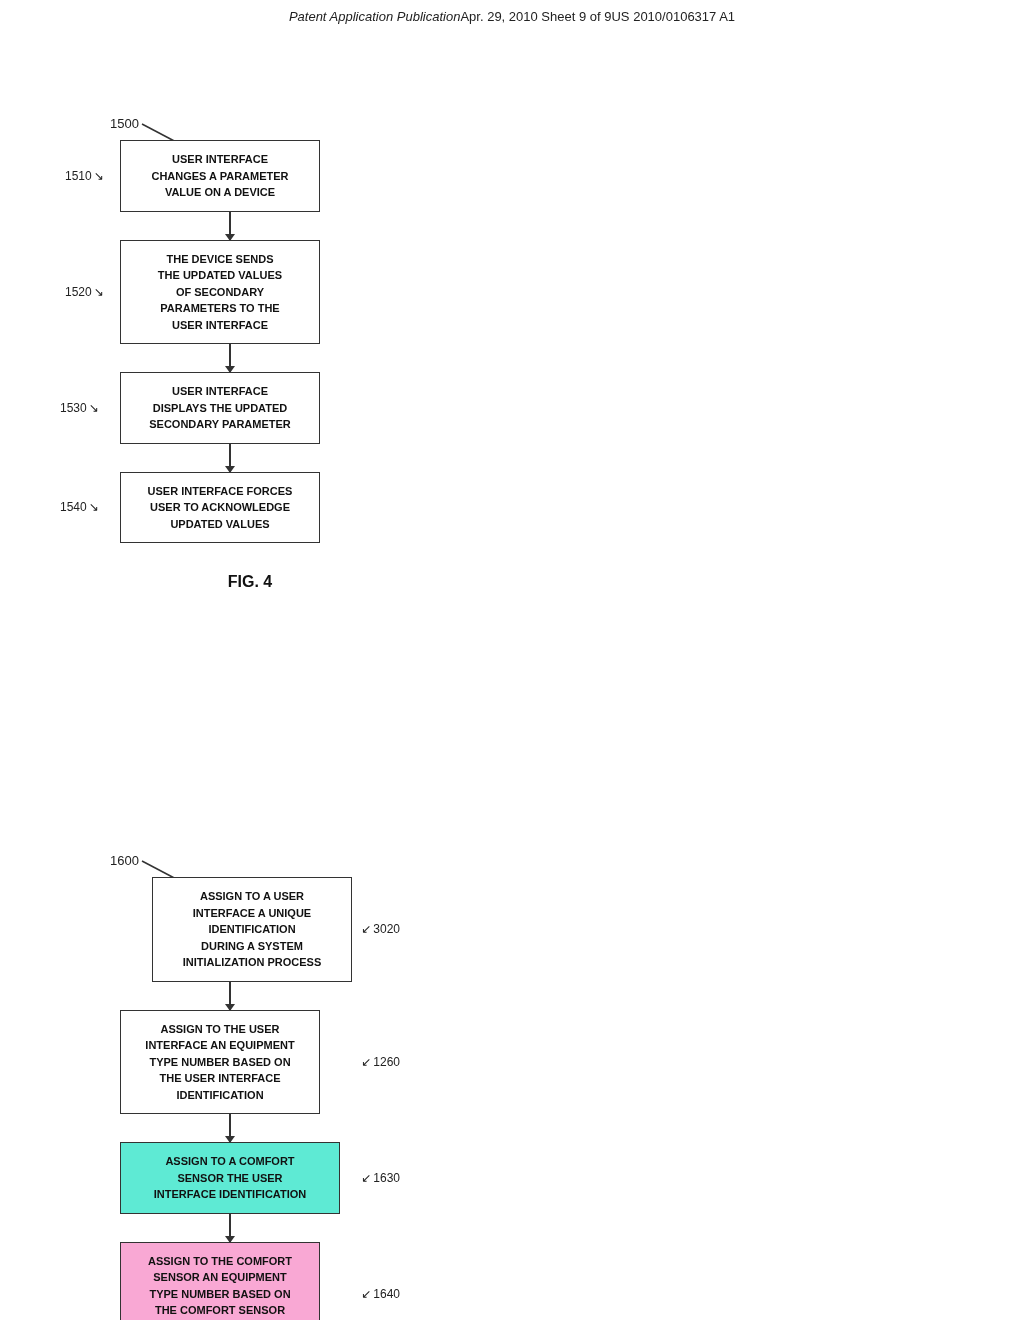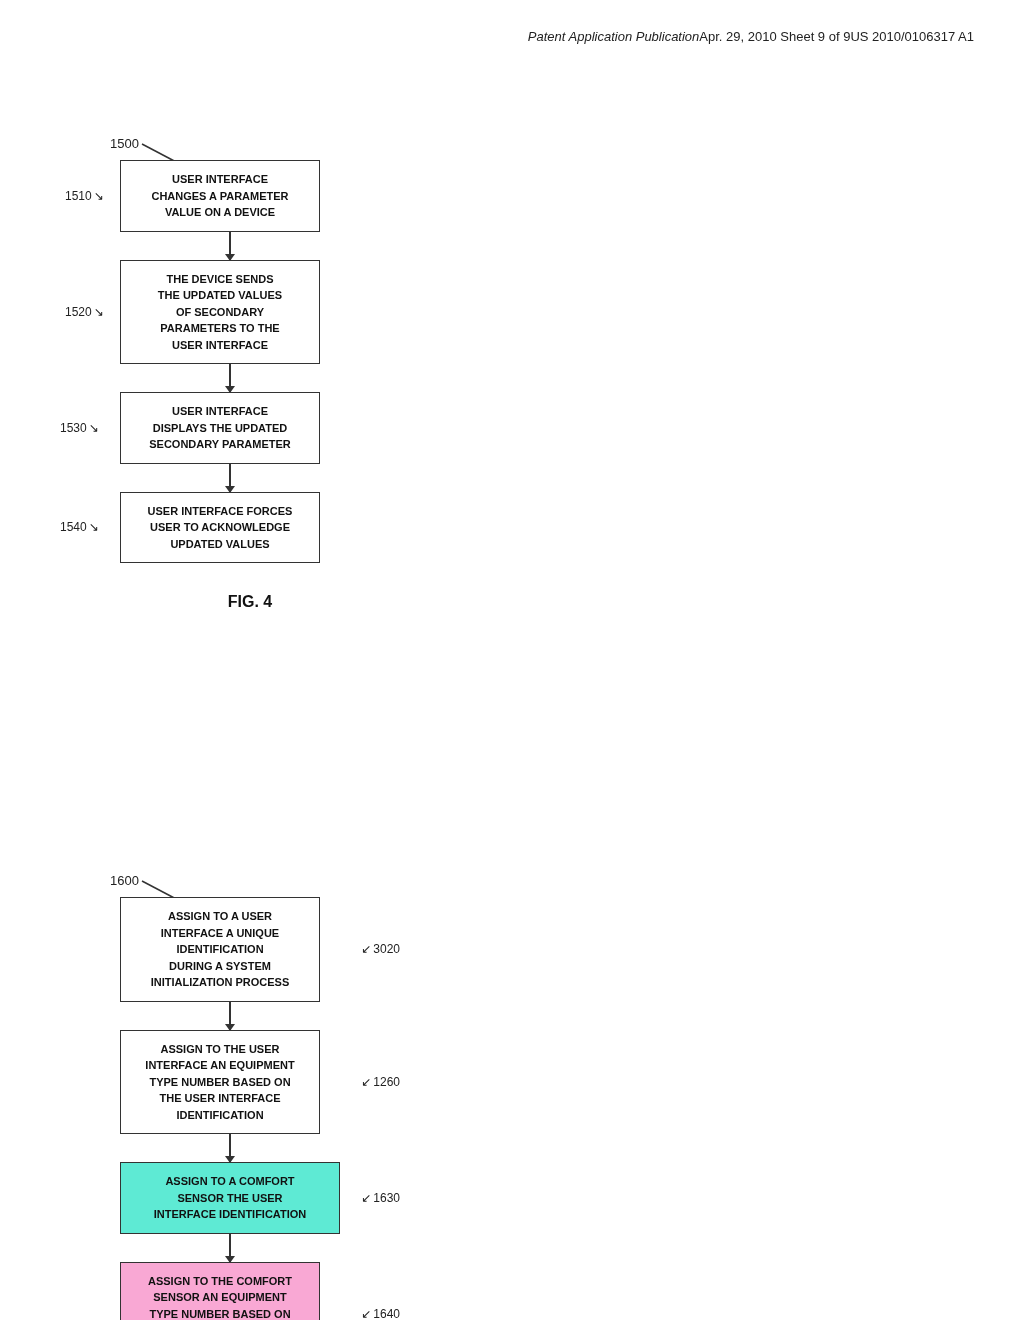--- a/index.html
+++ b/index.html
@@ -7,23 +7,23 @@
       width: 1024px;
       height: 1320px;
       background: #ffffff;
       font-family: Arial, sans-serif;
       position: relative;
       overflow: hidden;
     }
 
     .page-header {
       display: flex;
-      justify-content: flex-end;
+      justify-content: center;
       align-items: center;
-      padding: 29px 50px 10px 50px;
+      padding: 9px 50px 10px 50px;
       border-bottom: none;
     }
 
     .header-left {
       font-size: 13px;
       color: #222;
       font-style: italic;
     }
 
     .header-center {
@@ -141,21 +141,21 @@
       </svg>
     </div>
 
     <div style="display:flex; flex-direction:column; align-items:center; margin-left:40px; width:220px;">
 
       <div style="position:relative; width:100%;">
         <span style="position:absolute; right:-60px; top:50%; transform:translateY(-50%); font-size:12px; color:#222; display:flex; align-items:center;">
           <span>↙</span>
           <span style="margin-left:2px;">3020</span>
         </span>
-        <div class="flow-node" style="width:200px; border:1.5px solid #333; padding:10px 12px; text-align:center; font-size:11px; font-weight:bold; color:#111; background:#fff; line-height:1.5;">
+        <div class="flow-node" style="width:200px; border:1.5px solid #333; padding:10px 12px; text-align:center; font-size:11px; font-weight:bold; color:#111; background:#fff; line-height:1.5;margin-left:32px;">
           ASSIGN TO A USER<br>INTERFACE A UNIQUE<br>IDENTIFICATION<br>DURING A SYSTEM<br>INITIALIZATION PROCESS
         </div>
       </div>
 
       <div style="width:2px; height:28px; background:#333; margin:0 auto; position:relative;">
         <div style="position:absolute; bottom:-1px; left:50%; transform:translateX(-50%); width:0; height:0; border-left:5px solid transparent; border-right:5px solid transparent; border-top:7px solid #333;"></div>
       </div>
 
       <div style="position:relative; width:100%;">
         <span style="position:absolute; right:-60px; top:50%; transform:translateY(-50%); font-size:12px; color:#222; display:flex; align-items:center;">

